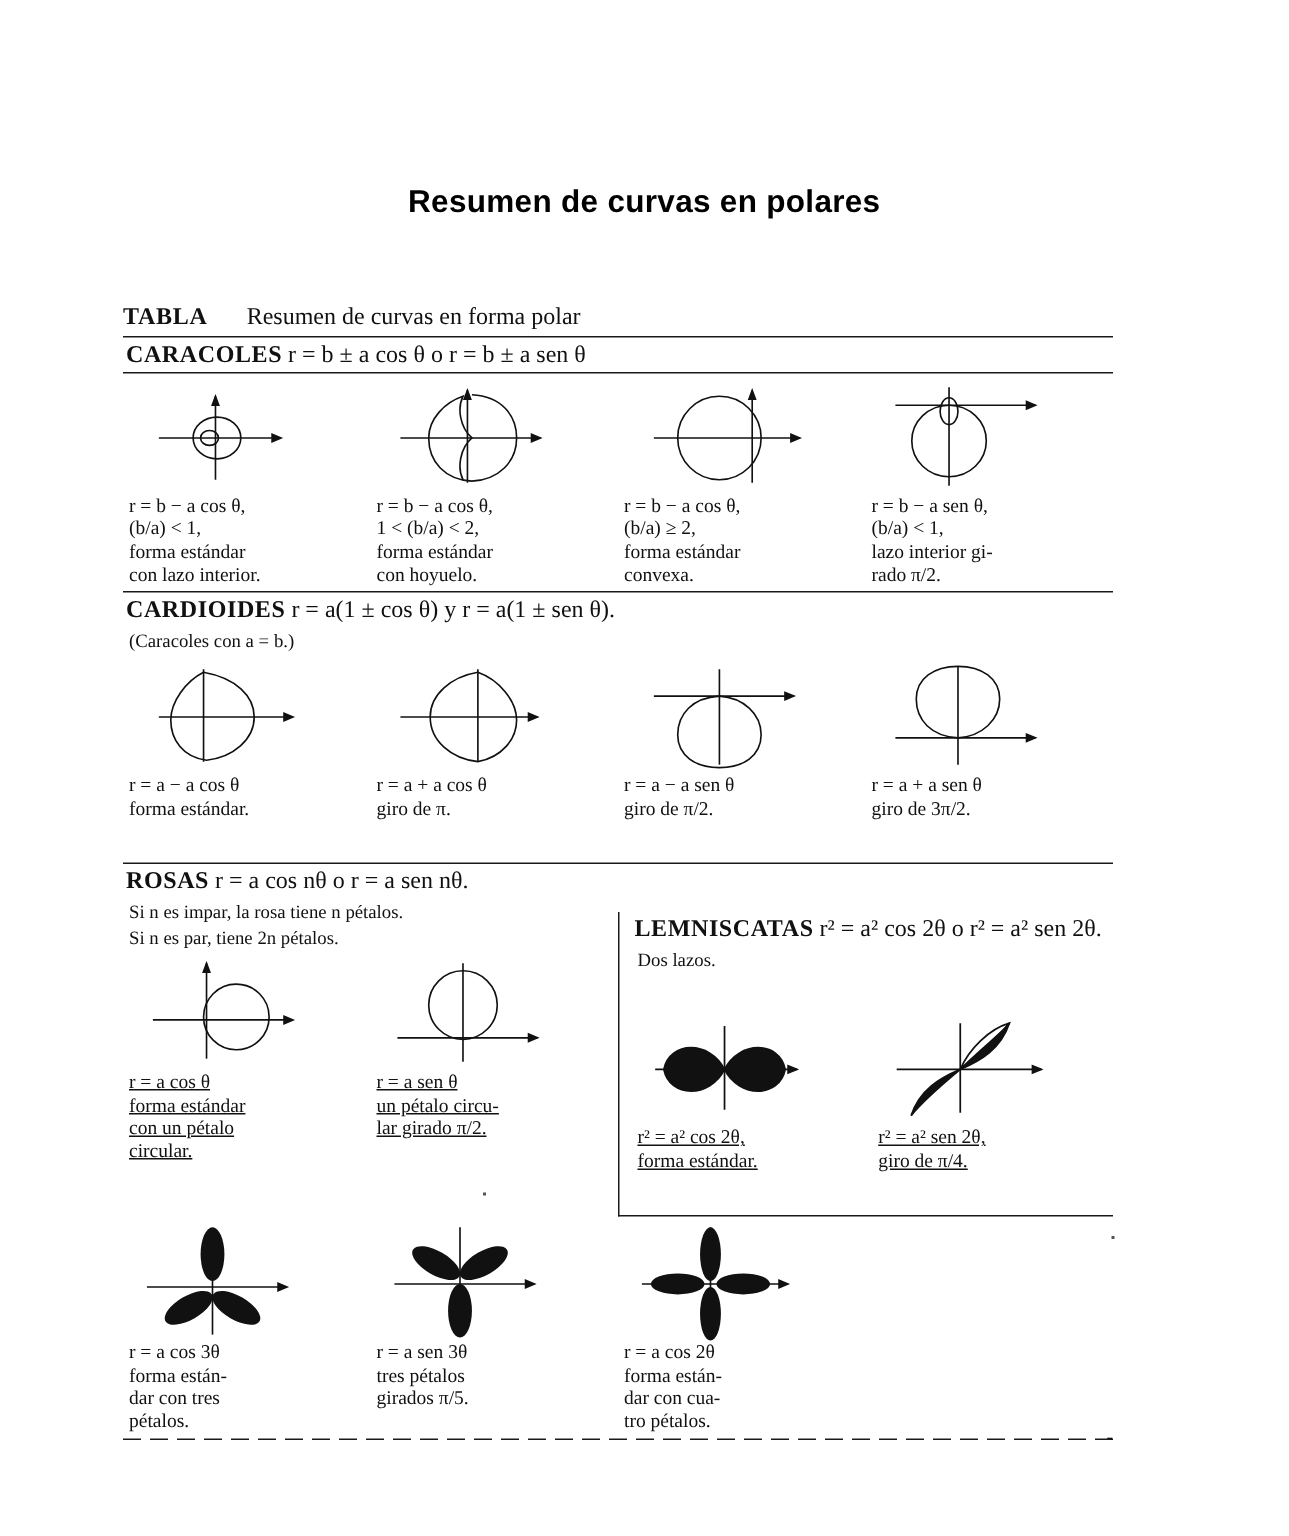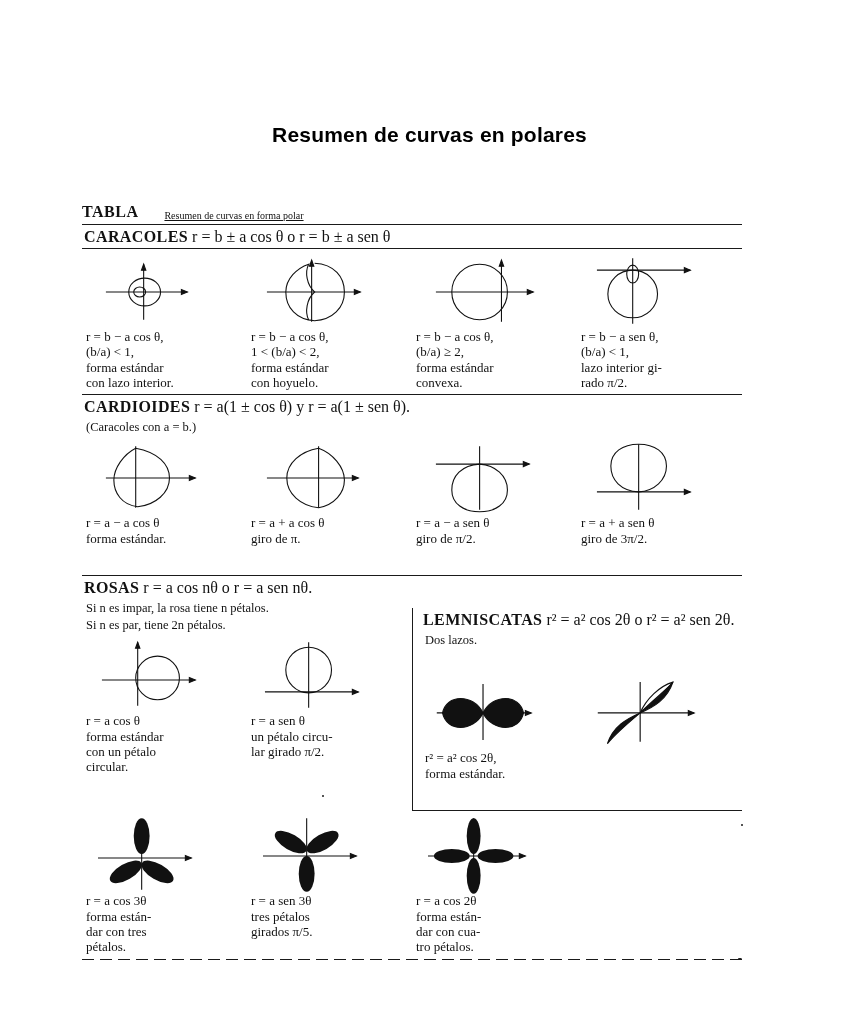--- a/index.html
+++ b/index.html
@@ -45,22 +45,21 @@
     gap: 26px;
     font-size: 16px;
     padding-bottom: 3px;
   }
   .tbl-head .lbl {
     font-weight: bold;
     font-family: "Liberation Serif", serif;
     letter-spacing: 0.5px;
   }
   .tbl-head .cap {
-    font-size: 10px;
-    text-decoration: underline;
+    font-size: 16px;
   }
   .rule {
     border-top: 1.6px solid #1a1a1a;
     width: 100%;
   }
   .rule.thin { border-top-width: 1px; }
   .sec-title {
     font-size: 16px;
     padding: 3px 0 2px 2px;
     white-space: nowrap;
@@ -107,21 +106,21 @@
     margin-top: 32px;
   }
   .split {
     display: flex;
     width: 100%;
     align-items: stretch;
   }
   .split-inner-grid {
     display: flex;
   }
-  .split-inner-grid .cell { width: 50%; }
+  .split-inner-grid .cell { width: 50%; text-decoration: underline; }
   .box-right {
     border-bottom: 1.4px solid #1a1a1a;
   }
   .dash-end {
     position: absolute;
     right: 0;
     bottom: -6px;
     font-size: 13px;
   }
   .dotted-bottom {
@@ -372,20 +371,22 @@
                 <g stroke="#111" fill="none" stroke-width="1.2">
                   <line x1="6" y1="40" x2="106" y2="40"></line>
                   <polygon points="106,40 100,37.5 100,42.5" fill="#111"></polygon>
                   <line x1="50" y1="8" x2="50" y2="70"></line>
                   <path d="M50 40 C64 26 82 12 84 8 C70 12 56 26 50 40 Z" fill="none"></path>
                   <path d="M50 40 C62 30 76 18 84 8 C78 26 64 34 50 40 Z" fill="#111"></path>
                   <path d="M50 40 C38 50 24 62 16 72 C22 54 36 46 50 40 Z" fill="#111"></path>
                 </g>
               </svg>
             </div>
+            <div class="cap-lines">r² = a² sen 2θ,
+giro de π/4.</div>
           </div>
         </div>
       </div>
     </div>
 
     <div class="grid" style="margin-top:2px;">
       <div class="cell">
         <div class="fig">
           <svg width="150" height="80" viewBox="0 0 150 80">
             <g stroke="#111" stroke-width="1.1">

